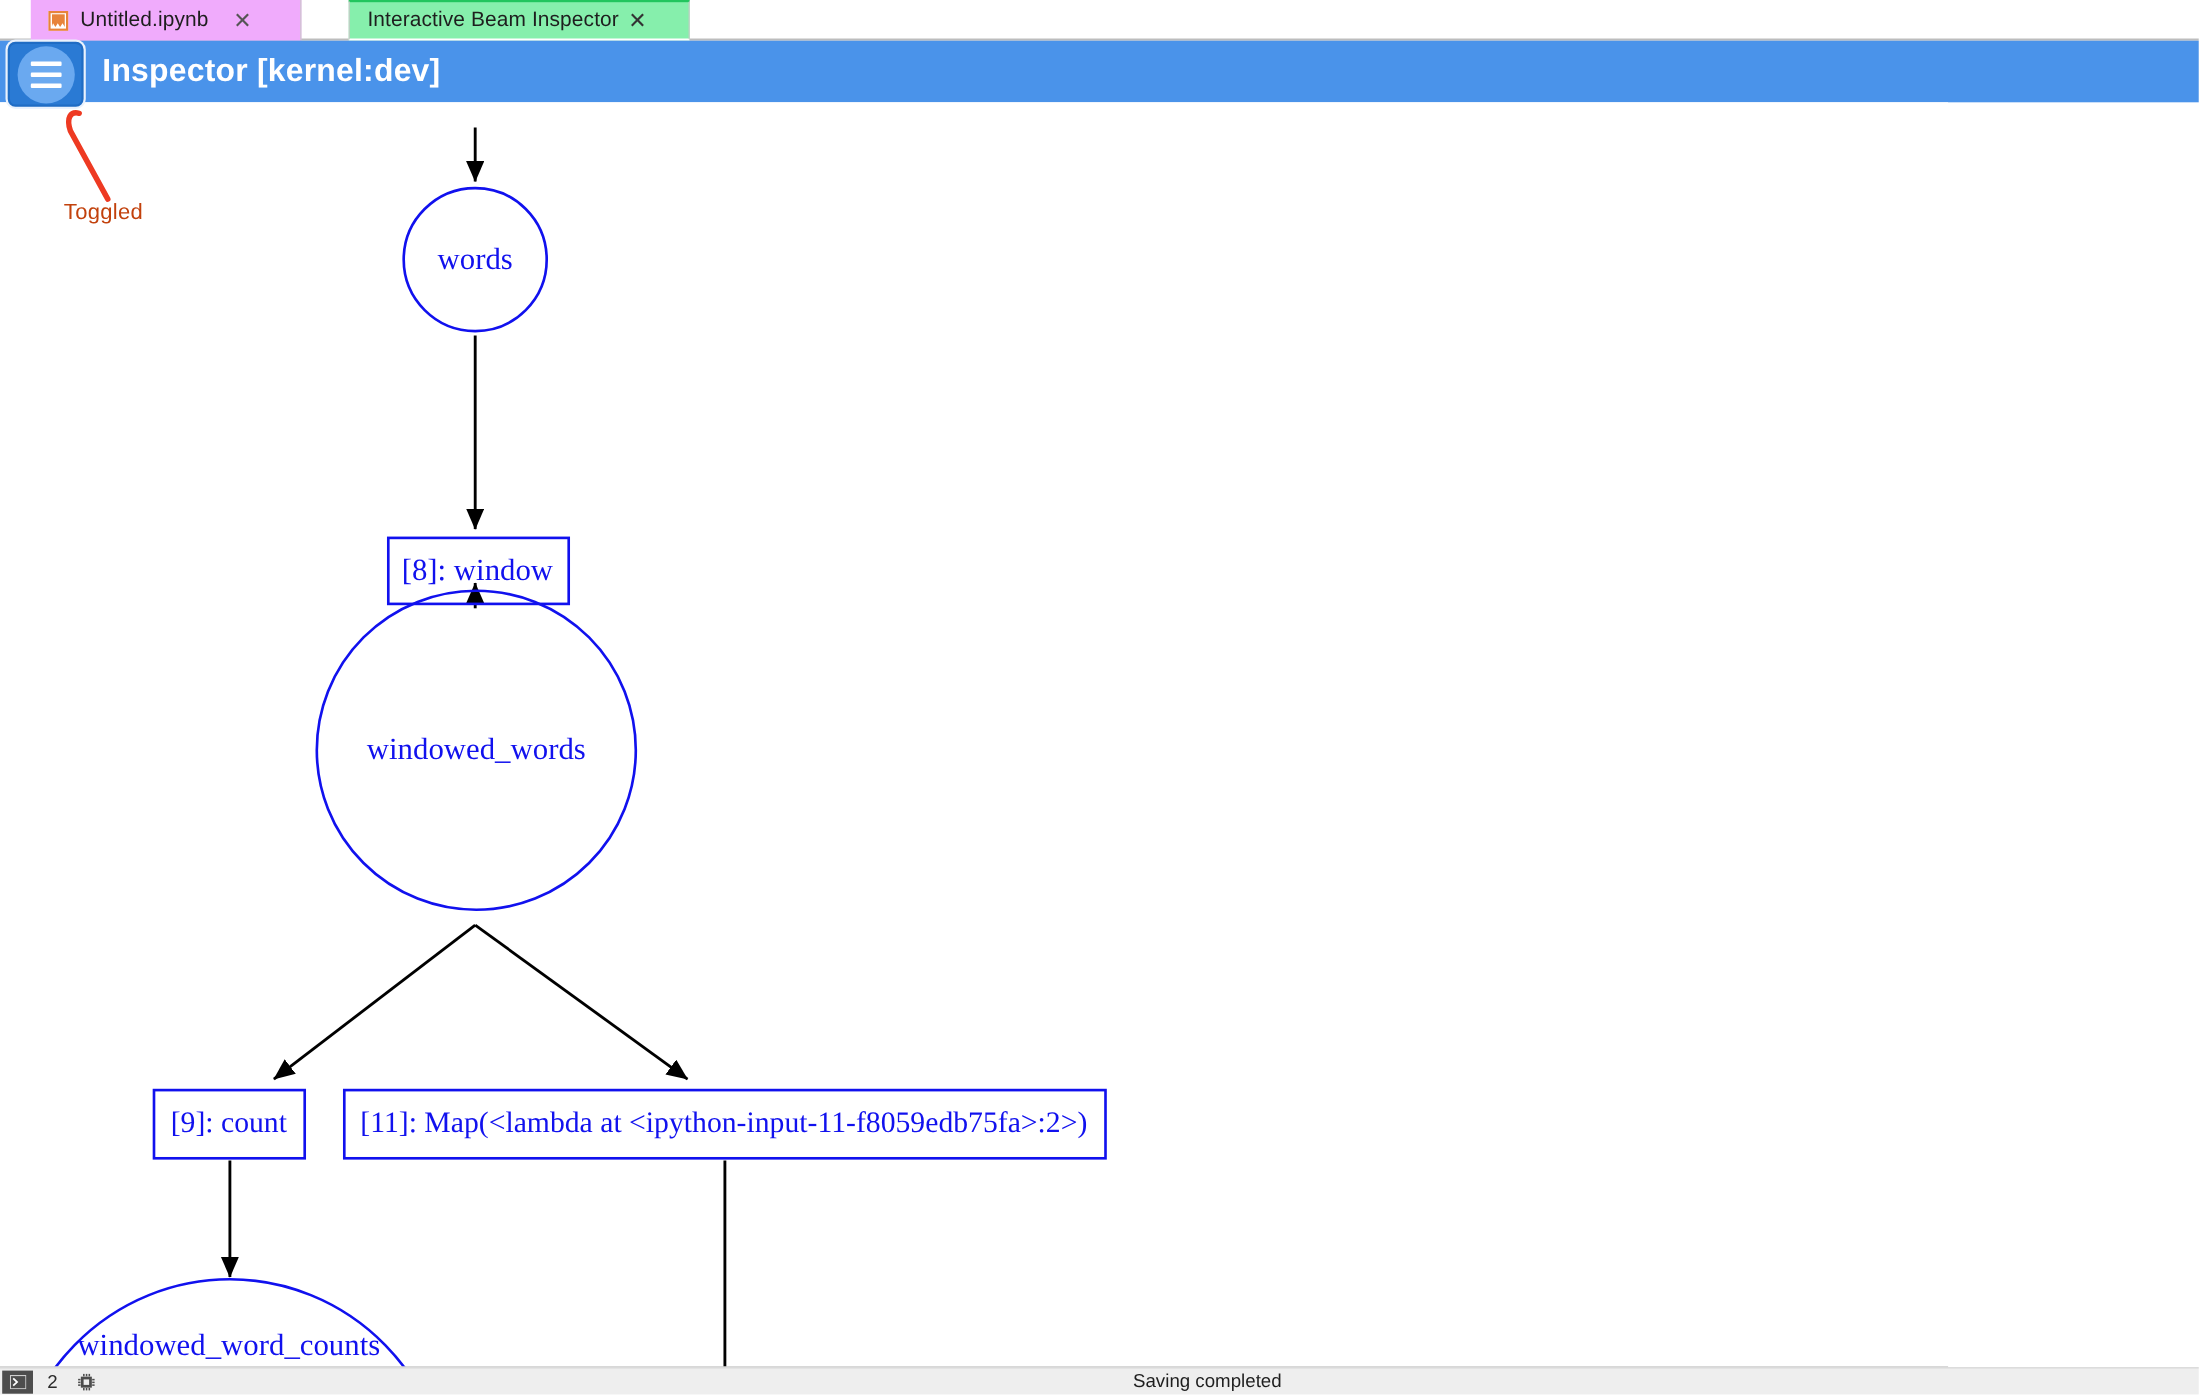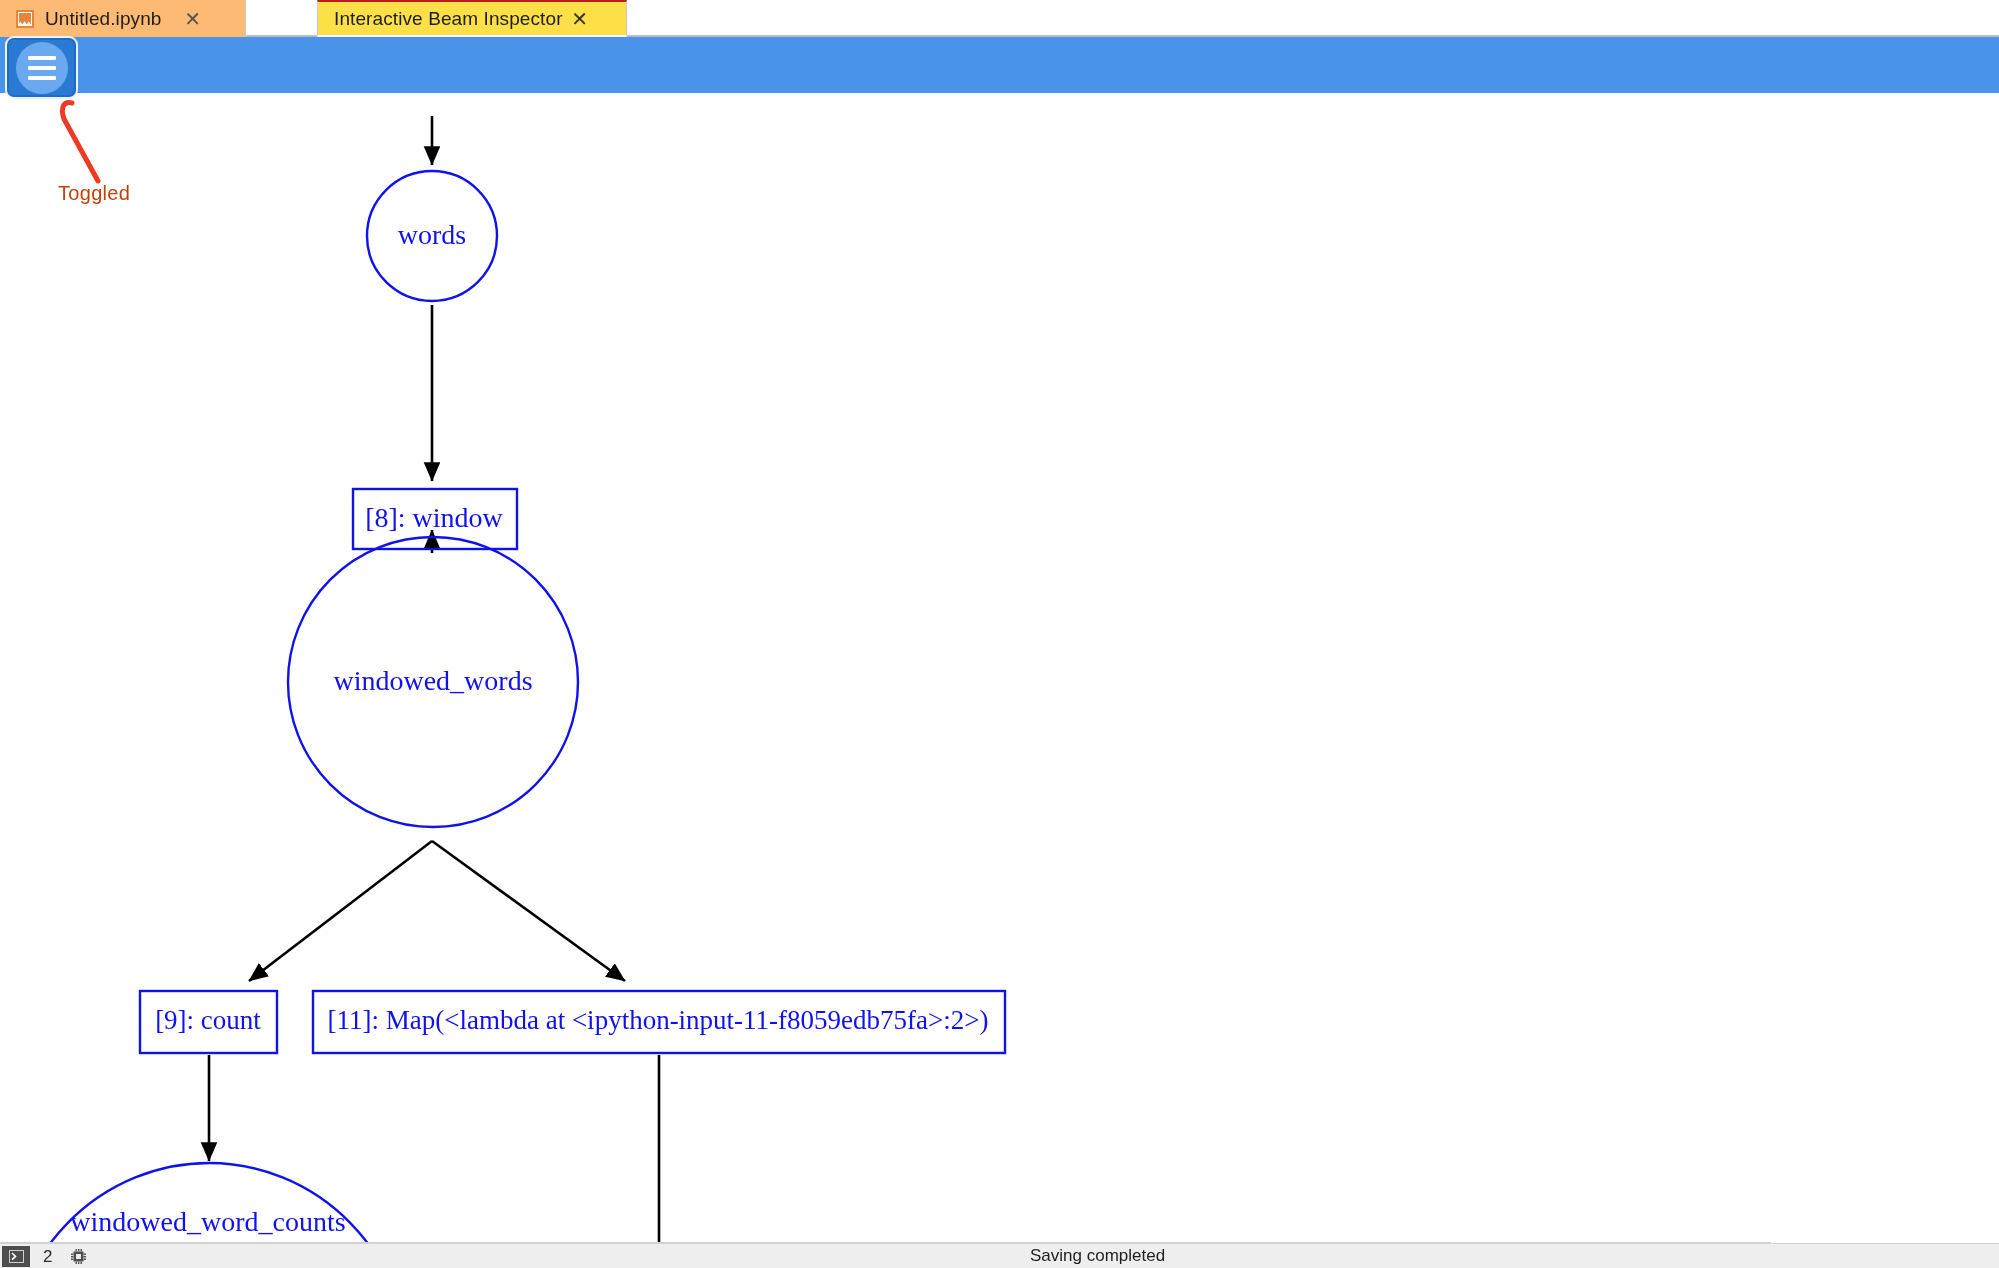--- a/index.html
+++ b/index.html
@@ -31,24 +31,24 @@
     top: 0;
     height: 37px;
     display: flex;
     align-items: center;
     box-sizing: border-box;
     background: #f0f0f0;
     border-right: 1px solid #c9c9c9;
     padding: 0 14px 0 16px;
     cursor: default;
   }
-  .tab.inactive { background: #fdba74; }
+  .tab.inactive { background: #f0abfc; margin-left: 28px; }
   .tab.active {
-    background: #fde047;
-    border-top: 2px solid #b91c1c;
+    background: #86efac;
+    border-top: 2px solid #22c55e;
     border-left: 1px solid #c9c9c9;
     border-bottom: 2px solid #ffffff;
   }
   .tab-icon-nb {
     width: 18px; height: 18px;
     margin-right: 11px;
     flex: 0 0 auto;
     position: relative;
   }
   .tab-icon-nb .outer {
@@ -229,20 +229,21 @@
       <span class="tab-label">Untitled.ipynb</span>
       <span class="tab-close">✕</span>
     </div>
     <div class="tab active" style="left:317px;width:310px;">
       <span class="tab-label">Interactive Beam Inspector</span>
       <span class="tab-close">✕</span>
     </div>
   </div>
 
   <div class="header"></div>
+  <div class="header-title">Inspector [kernel:dev]</div>
 
   <div class="hamburger-btn">
     <span class="hamburger-circle">
       <span></span>
         <span></span>
         <span></span>
     </span>
   </div>
 
   <svg class="annot-arrow" viewBox="0 0 140 90">

